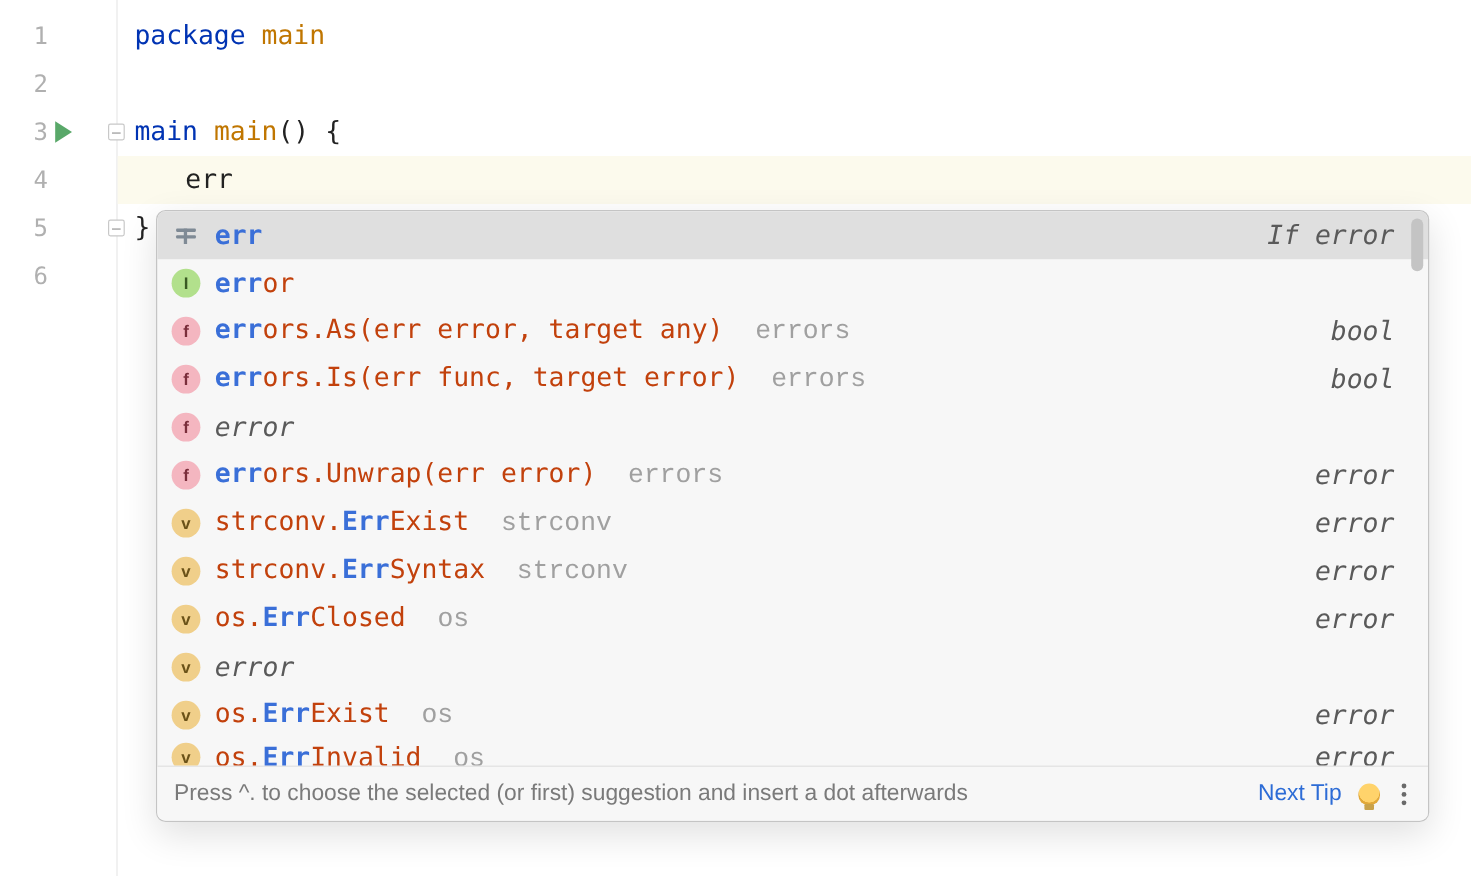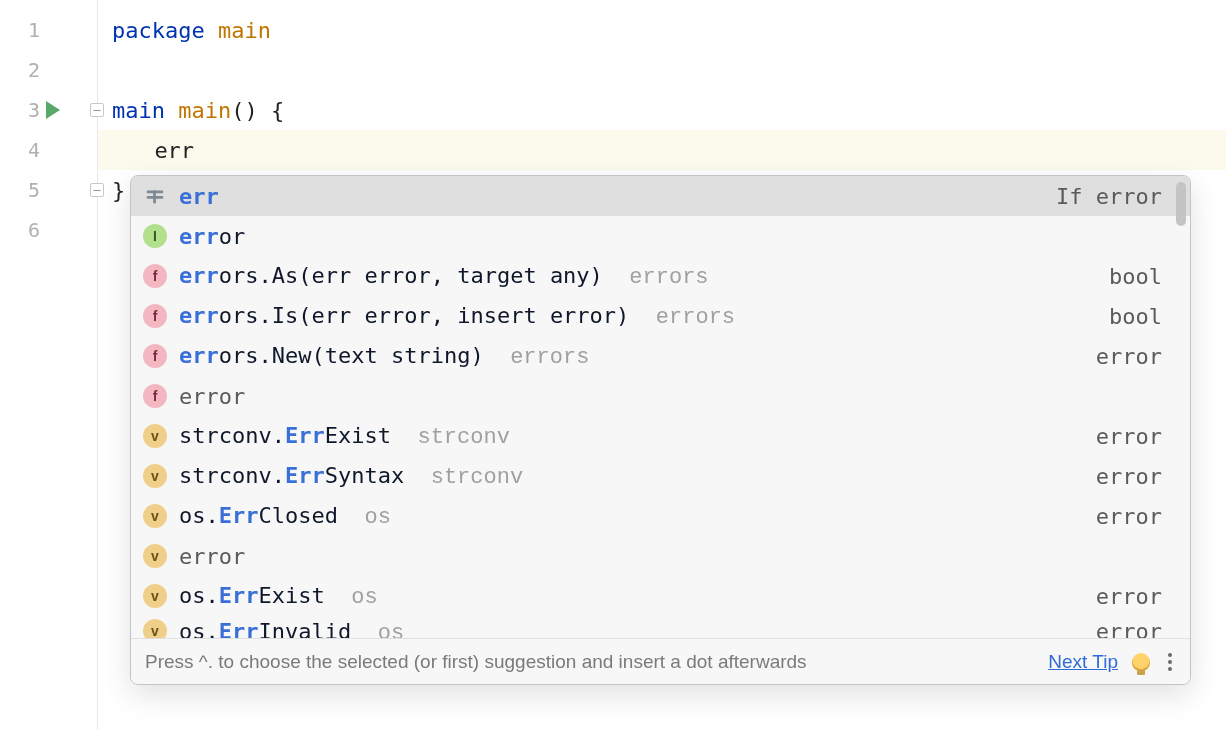--- a/index.html
+++ b/index.html
@@ -132,26 +132,27 @@
   .ic-func { background: #f4b6c0; color: #7a2e3b; }
   .ic-var { background: #f0cf8a; color: #6b5218; }
   .pi-text {
     flex: 1;
     white-space: nowrap;
     overflow: hidden;
     font-size: 22px;
     color: #222;
   }
   .pi-text .hl { color: #3a6fd8; font-weight: 600; }
-  .pi-text .rest { color: #0f172a; }
+  .pi-text .rest { color: #c2410c; }
   .pi-text .pkg { color: #a0a0a0; font-family: Liberation Mono, monospace; }
   .pi-right {
     color: #5a5a5a;
     font-size: 22px;
     white-space: nowrap;
+    font-style: italic;
   }
   .popup-item.cut {
     height: 26px;
     overflow: hidden;
     align-items: flex-start;
     padding-top: 3px;
   }
   .popup-scrollbar {
     position: absolute;
     right: 4px;
@@ -167,21 +168,21 @@
     background: #f7f7f7;
     display: flex;
     align-items: center;
     padding: 17px 14px;
     font-family: -apple-system, "Segoe UI", Arial, sans-serif;
     font-size: 19px;
     color: #7a7a7a;
     gap: 14px;
   }
   .popup-footer .tip { flex: 1; }
-  .popup-footer .link { color: #2d6cd6; cursor: pointer; text-decoration: underline; }
+  .popup-footer .link { color: #2d6cd6; cursor: pointer; }
   .bulb {
     width: 18px; height: 18px;
     background: radial-gradient(circle at 50% 40%, #ffd36b 60%, #e2a93a 62%);
     border-radius: 50% 50% 45% 45%;
     position: relative;
   }
   .bulb::after {
     content:"";
     position:absolute;
     bottom:-4px; left:5px;
@@ -270,30 +271,30 @@
           <span class="pi-text"><span class="hl">err</span><span class="rest">or</span></span>
           <span class="pi-right"></span>
         </div>
         <div class="popup-item">
           <span class="pi-icon ic-func">f</span>
           <span class="pi-text"><span class="hl">err</span><span class="rest">ors.As(err error, target any)</span>&nbsp;&nbsp;<span class="pkg">errors</span></span>
           <span class="pi-right">bool</span>
         </div>
         <div class="popup-item">
           <span class="pi-icon ic-func">f</span>
-          <span class="pi-text"><span class="hl">err</span><span class="rest">ors.Is(err error, insert error)</span>&nbsp;&nbsp;<span class="pkg">errors</span></span>
+          <span class="pi-text"><span class="hl">err</span><span class="rest">ors.Is(err func, target error)</span>&nbsp;&nbsp;<span class="pkg">errors</span></span>
           <span class="pi-right">bool</span>
         </div>
         <div class="popup-item">
           <span class="pi-icon ic-func">f</span>
-          <span class="pi-text"><span class="hl">err</span><span class="rest">ors.New(text string)</span>&nbsp;&nbsp;<span class="pkg">errors</span></span>
           <span class="pi-right">error</span>
         </div>
         <div class="popup-item">
           <span class="pi-icon ic-func">f</span>
+          <span class="pi-text"><span class="hl">err</span><span class="rest">ors.Unwrap(err error)</span>&nbsp;&nbsp;<span class="pkg">errors</span></span>
           <span class="pi-right">error</span>
         </div>
         <div class="popup-item">
           <span class="pi-icon ic-var">v</span>
           <span class="pi-text"><span class="rest">strconv.</span><span class="hl">Err</span><span class="rest">Exist</span>&nbsp;&nbsp;<span class="pkg">strconv</span></span>
           <span class="pi-right">error</span>
         </div>
         <div class="popup-item">
           <span class="pi-icon ic-var">v</span>
           <span class="pi-text"><span class="rest">strconv.</span><span class="hl">Err</span><span class="rest">Syntax</span>&nbsp;&nbsp;<span class="pkg">strconv</span></span>

